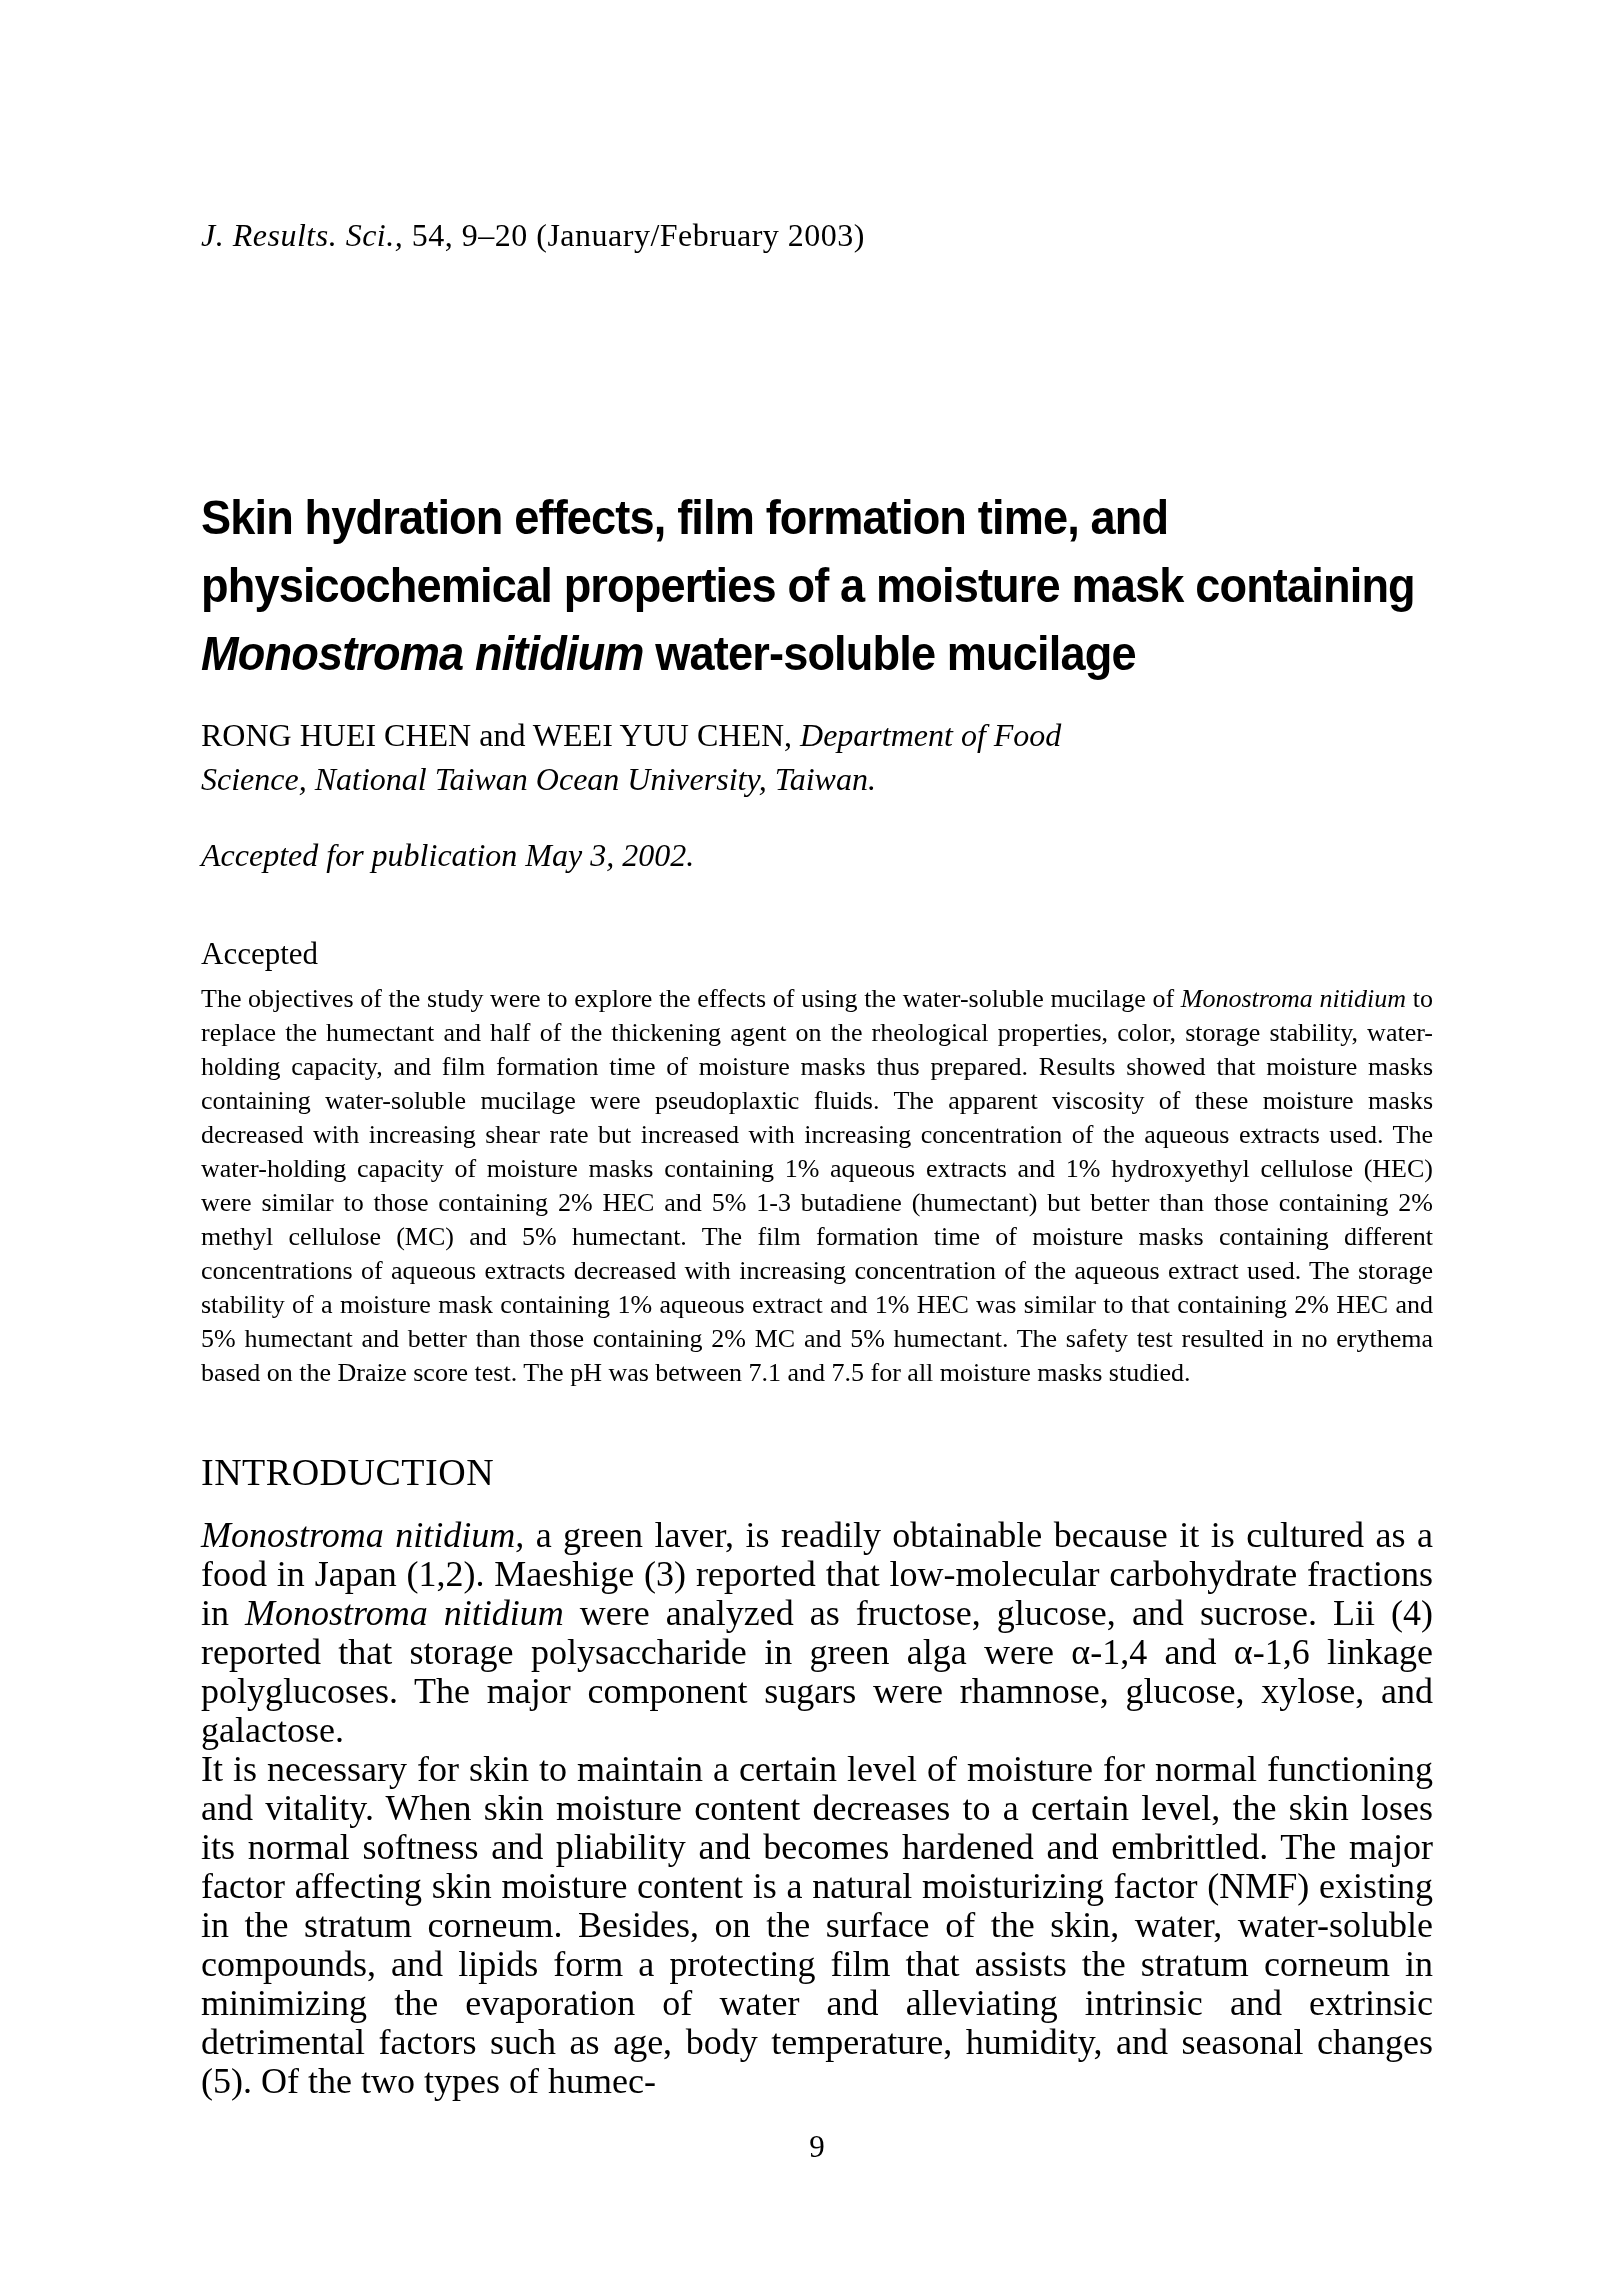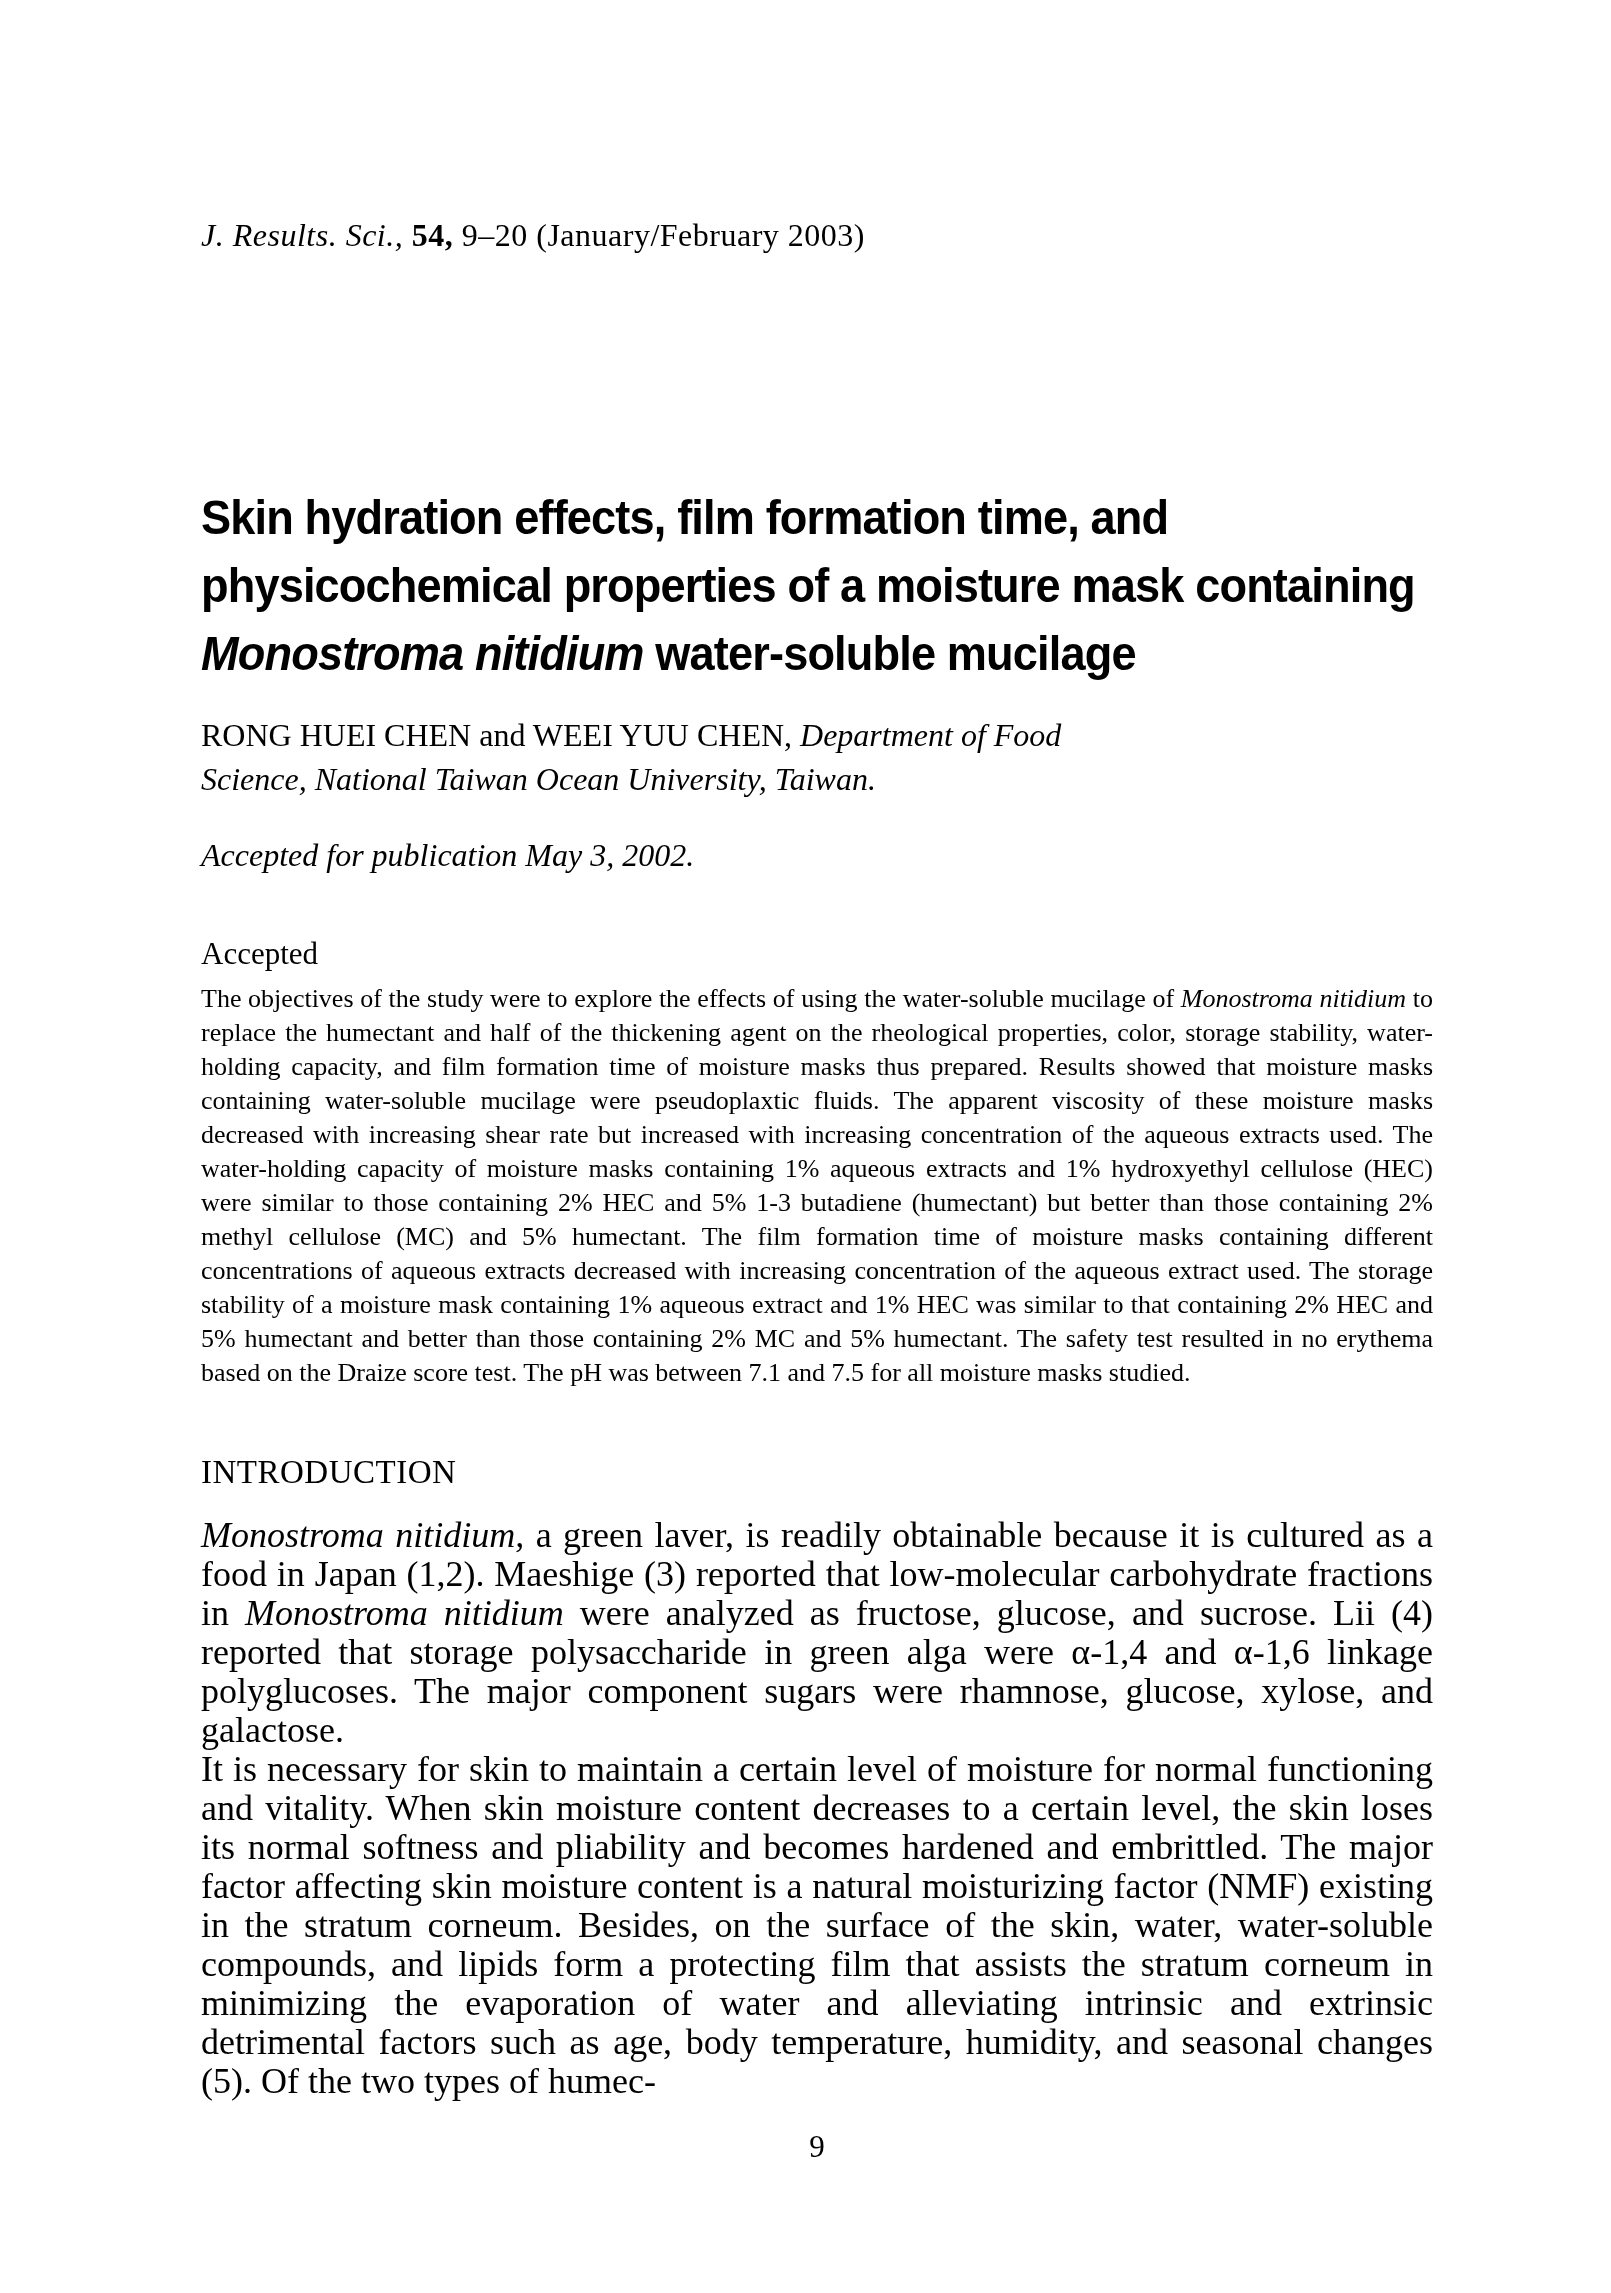--- a/index.html
+++ b/index.html
@@ -54,21 +54,21 @@
     line-height: 40px;
   }
   .synopsis-body {
     margin-top: 8px;
     font-size: 26px;
     line-height: 34px;
     text-align: justify;
   }
   .intro-heading {
     margin-top: 62px;
-    font-size: 33px;
+    font-size: 38px;
     line-height: 41px;
     letter-spacing: 0.5px;
   }
   .body-paragraph {
     font-size: 36px;
     line-height: 39px;
     text-align: justify;
   }
   .para-1 { margin-top: 22.6px; }
   .para-2 { }
@@ -77,21 +77,21 @@
     font-size: 31px;
     text-align: center;
   }
 </style>
 </head>
 <body>
 
 <div class="page">
   <div class="content">
 
-    <div class="citation"><span style="font-style: italic;">J. Results. Sci.,</span><span> </span><span style="font-weight: bold; text-align: center;">54,</span><span> 9–20 (January/February 2003)</span></div>
+    <div class="citation"><span style="font-style: italic;">J. Results. Sci.,</span><span> </span><span style="font-weight: normal; text-align: center;">54,</span><span> 9–20 (January/February 2003)</span></div>
 
     <div class="article-title">
       <div><span>Skin hydration effects, film formation time, and</span></div>
       <div><span>physicochemical properties of a moisture mask containing</span></div>
       <div><span style="font-style: italic;">Monostroma nitidium</span><span> water-soluble mucilage</span></div>
     </div>
 
     <div class="authors">
       <div><span>RONG HUEI CHEN and WEEI YUU CHEN, </span><span style="font-style: italic;">Department of Food</span></div>
       <div><span style="font-style: italic;">Science, National Taiwan Ocean University, Taiwan.</span></div>

